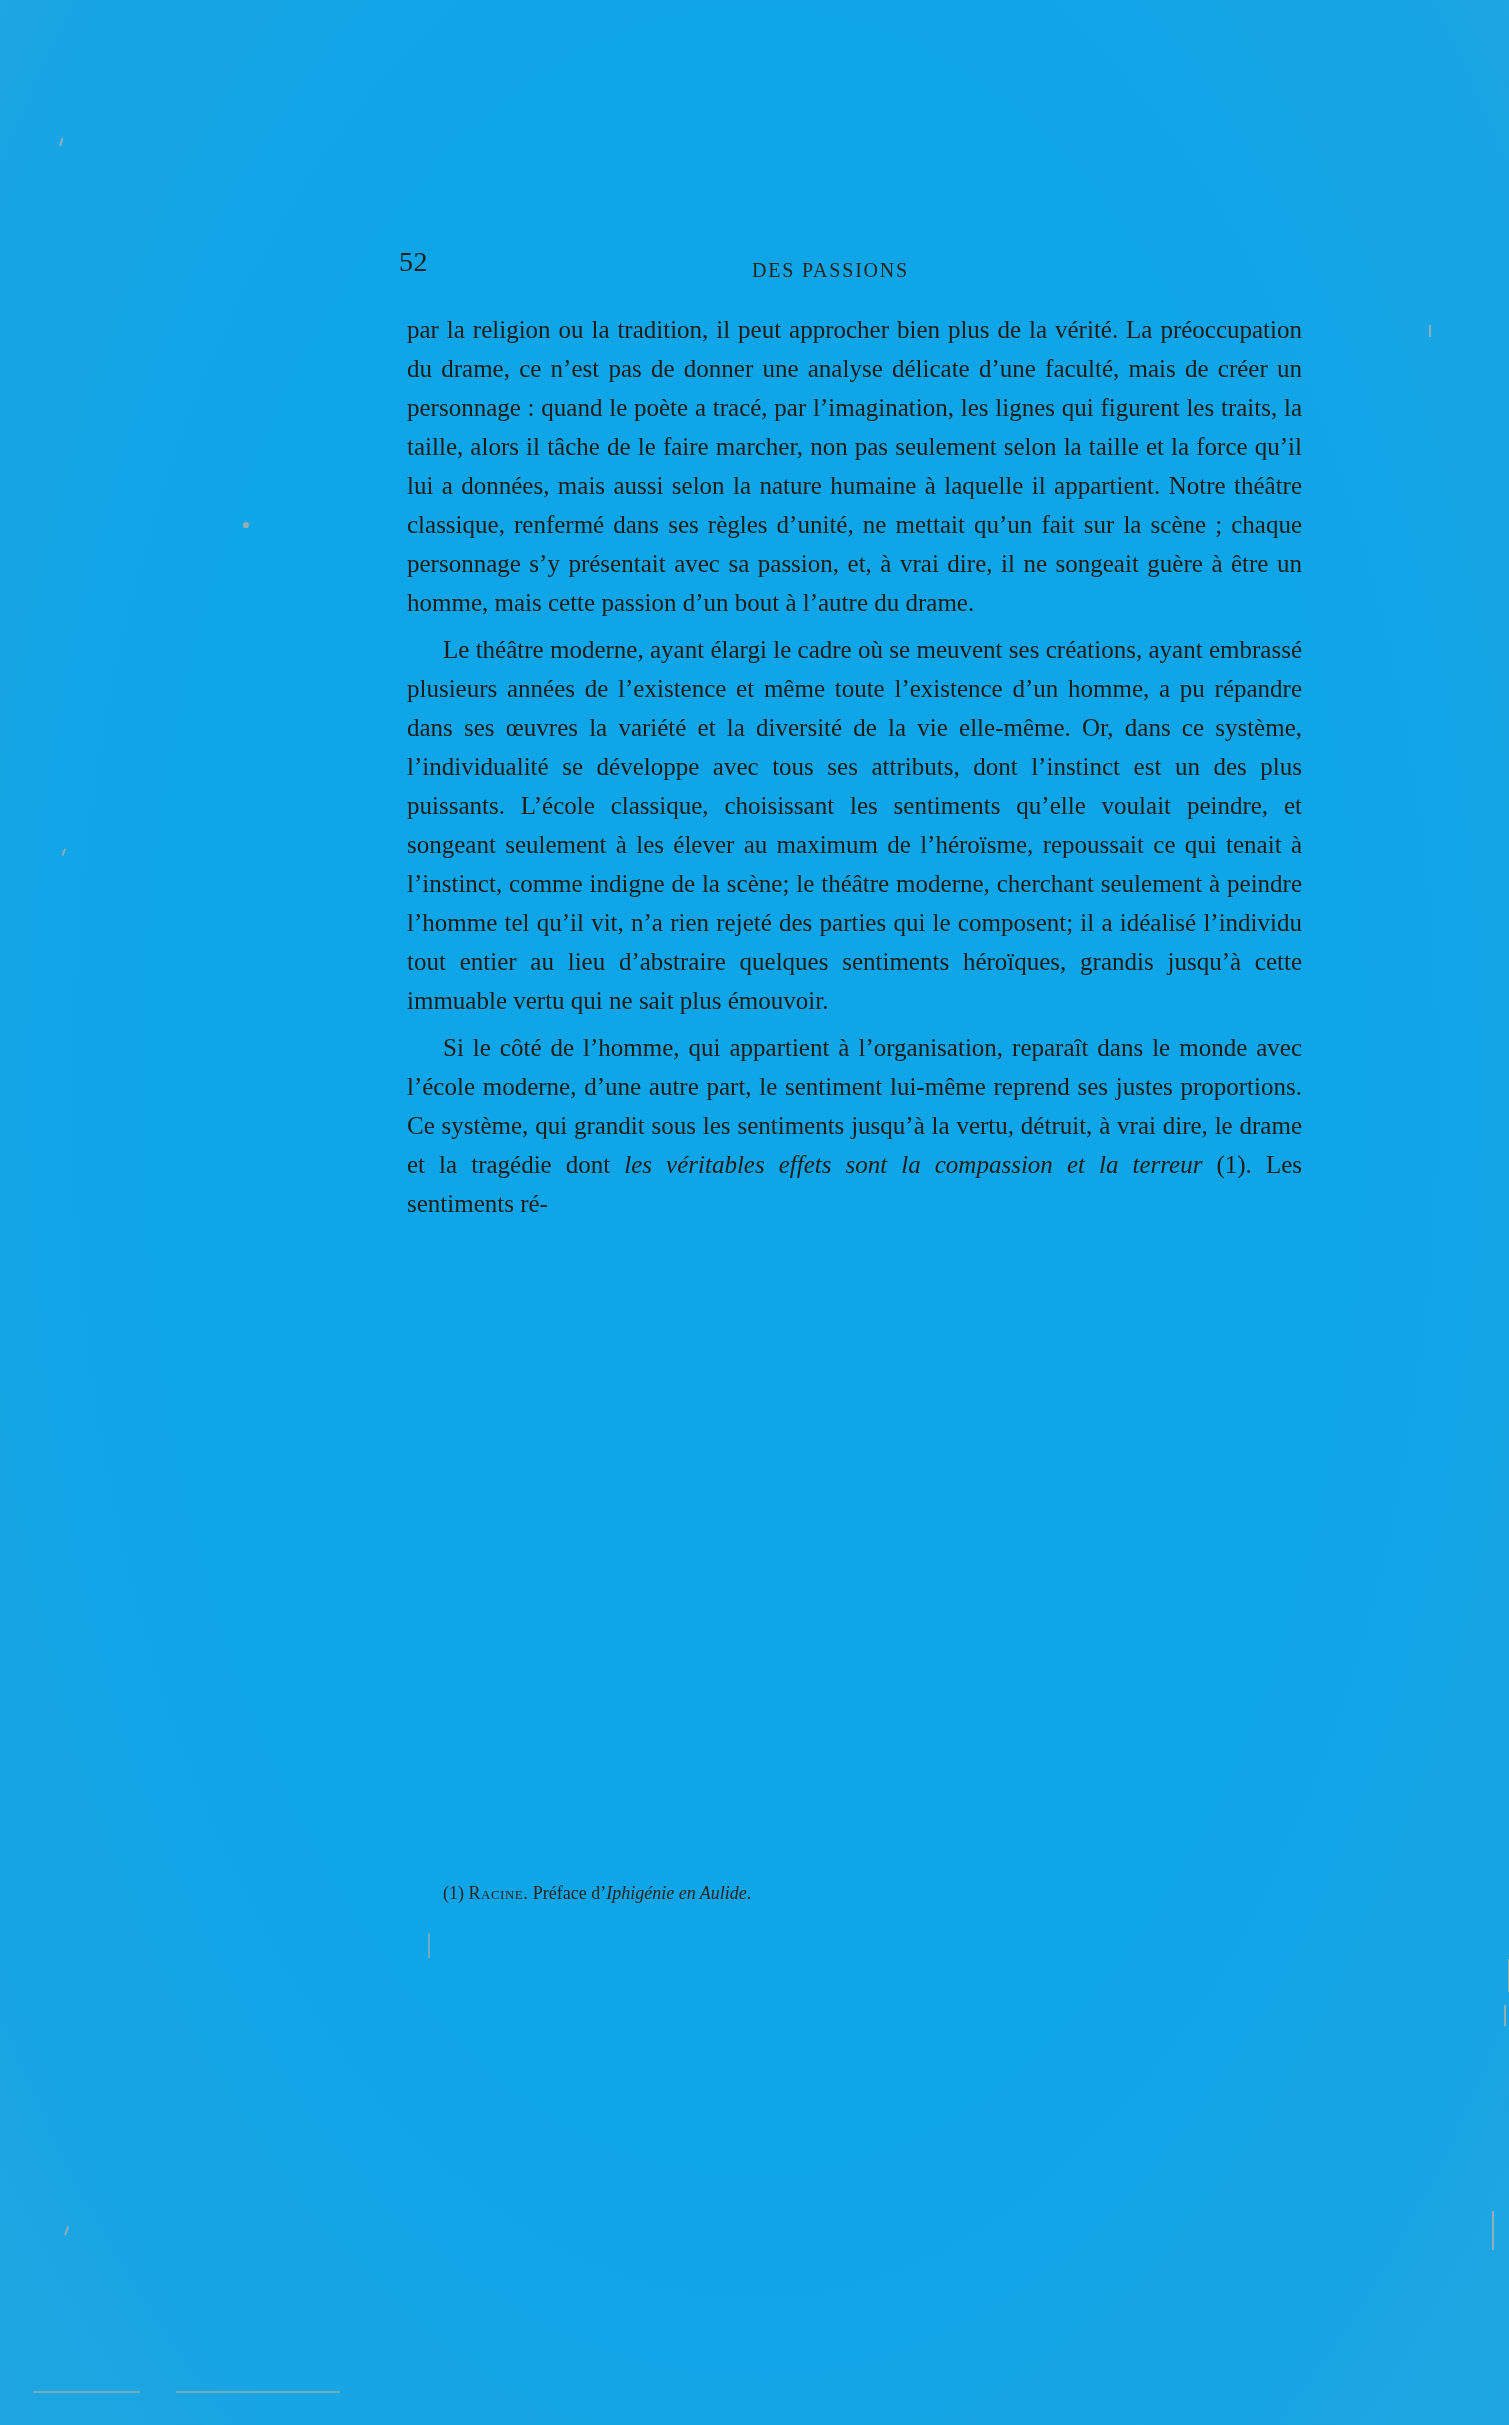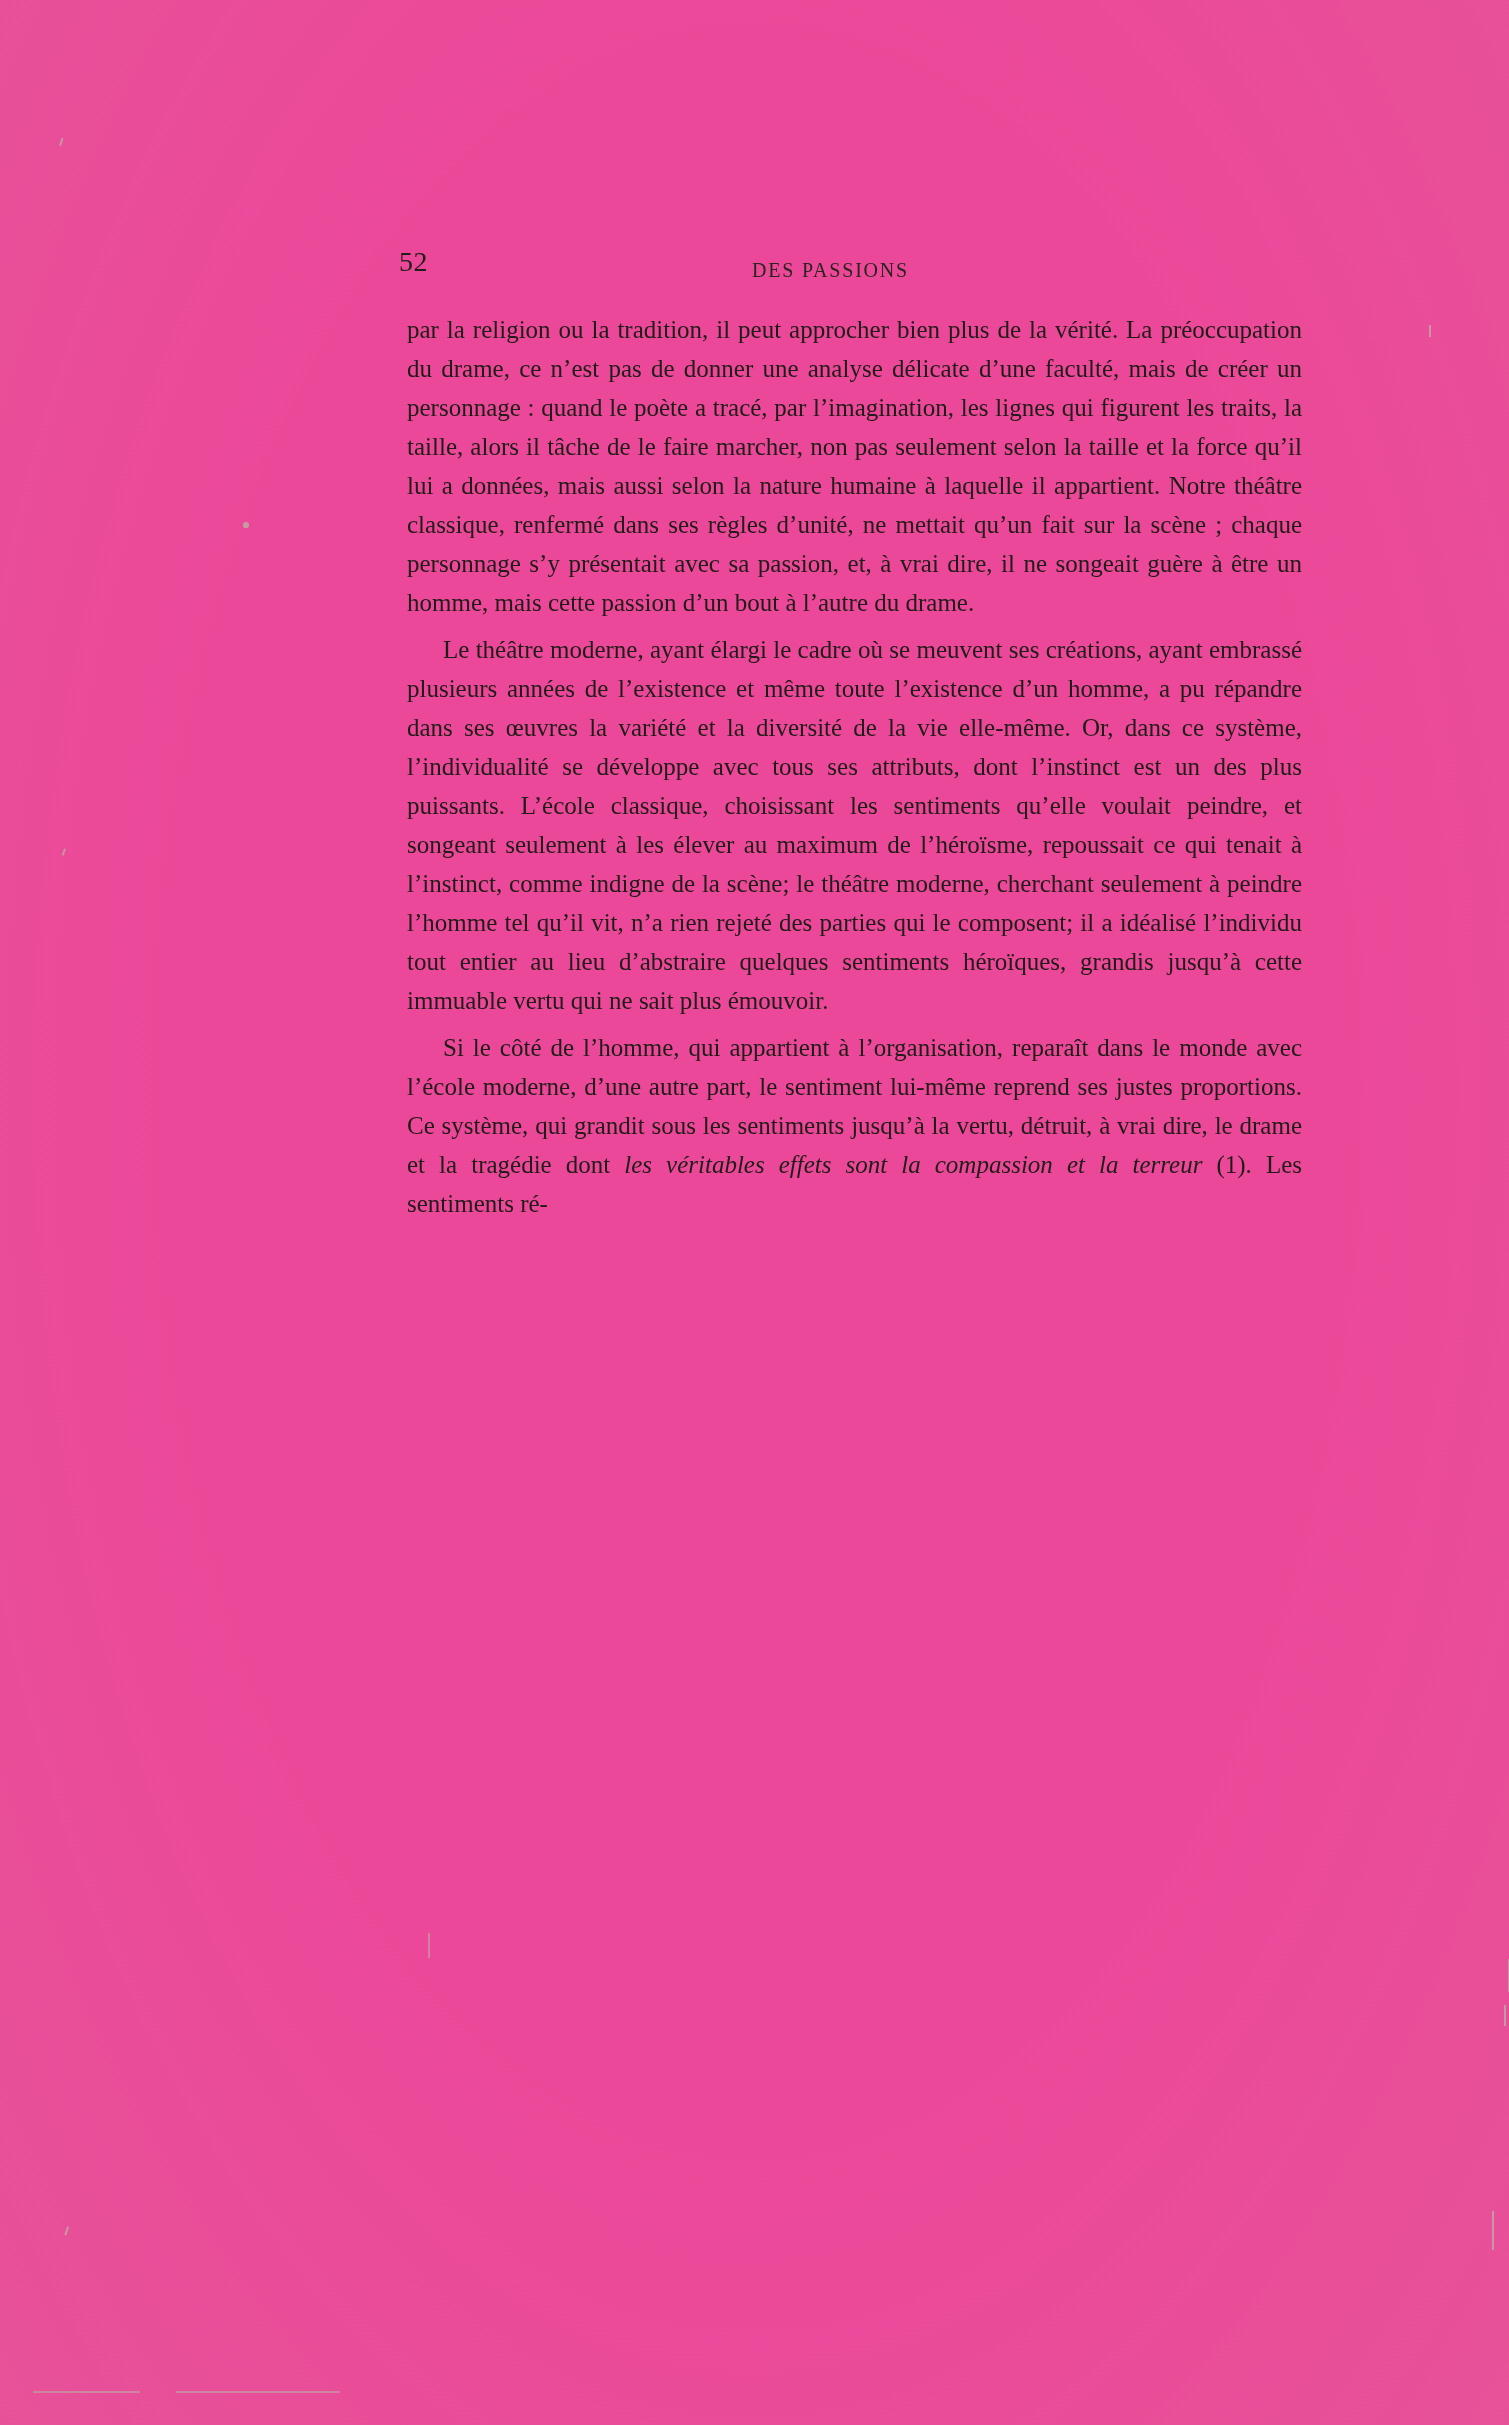--- a/index.html
+++ b/index.html
@@ -12,21 +12,21 @@
     height: 2426px;
     position: relative;
     font-family: "Liberation Serif", serif;
     color: #1d1a16;
     overflow: hidden;
   }
 
   .page {
     position: absolute;
     inset: 0;
-    background: #ec4899;
+    background: #0ea5e9;
   }
 
   
   .paper-tint {
     position: absolute;
     inset: 0;
     background:
       radial-gradient(ellipse at 50% 45%, rgba(255,255,255,0.0) 55%, rgba(180,170,150,0.10) 100%);
     pointer-events: none;
   }
@@ -150,15 +150,19 @@
     <p class="body">par la religion ou la tradition, il peut approcher bien plus de la vérité. La préoccupation du drame, ce n’est pas de donner une analyse délicate d’une faculté, mais de créer un personnage : quand le poète a tracé, par l’imagination, les lignes qui figurent les traits, la taille, alors il tâche de le faire marcher, non pas seulement selon la taille et la force qu’il lui a données, mais aussi selon la nature humaine à laquelle il appartient. Notre théâtre classique, renfermé dans ses règles d’unité, ne mettait qu’un fait sur la scène ; chaque personnage s’y présentait avec sa passion, et, à vrai dire, il ne songeait guère à être un homme, mais cette passion d’un bout à l’autre du drame.</p>
 
     <p class="body indent">Le théâtre moderne, ayant élargi le cadre où se meuvent ses créations, ayant embrassé plusieurs années de l’existence et même toute l’existence d’un homme, a pu répandre dans ses œuvres la variété et la diversité de la vie elle-même. Or, dans ce système, l’individualité se développe avec tous ses attributs, dont l’instinct est un des plus puissants. L’école classique, choisissant les sentiments qu’elle voulait peindre, et songeant seulement à les élever au maximum de l’héroïsme, repoussait ce qui tenait à l’instinct, comme indigne de la scène; le théâtre moderne, cherchant seulement à peindre l’homme tel qu’il vit, n’a rien rejeté des parties qui le composent; il a idéalisé l’individu tout entier au lieu d’abstraire quelques sentiments héroïques, grandis jusqu’à cette immuable vertu qui ne sait plus émouvoir.</p>
 
     <p class="body indent"><span>Si le côté de l’homme, qui appartient à l’organisation, reparaît dans le monde avec l’école moderne, d’une autre part, le sentiment lui-même reprend ses justes proportions. Ce système, qui grandit sous les sentiments jusqu’à la vertu, détruit, à vrai dire, le drame et la tragédie dont </span><span class="ital">les véritables effets sont la compassion et la terreur</span><span> (1). Les sentiments ré-</span></p>
 
   </div>
 
   <div class="footnote-rule"></div>
 
+  <div class="footnote">
+    <span>(1)</span>
+    <span class="sc">Racine.</span><span> Préface d’</span><span class="ital">Iphigénie en Aulide</span><span>.</span>
+  </div>
 
 </div>
 
 
 </body></html>

